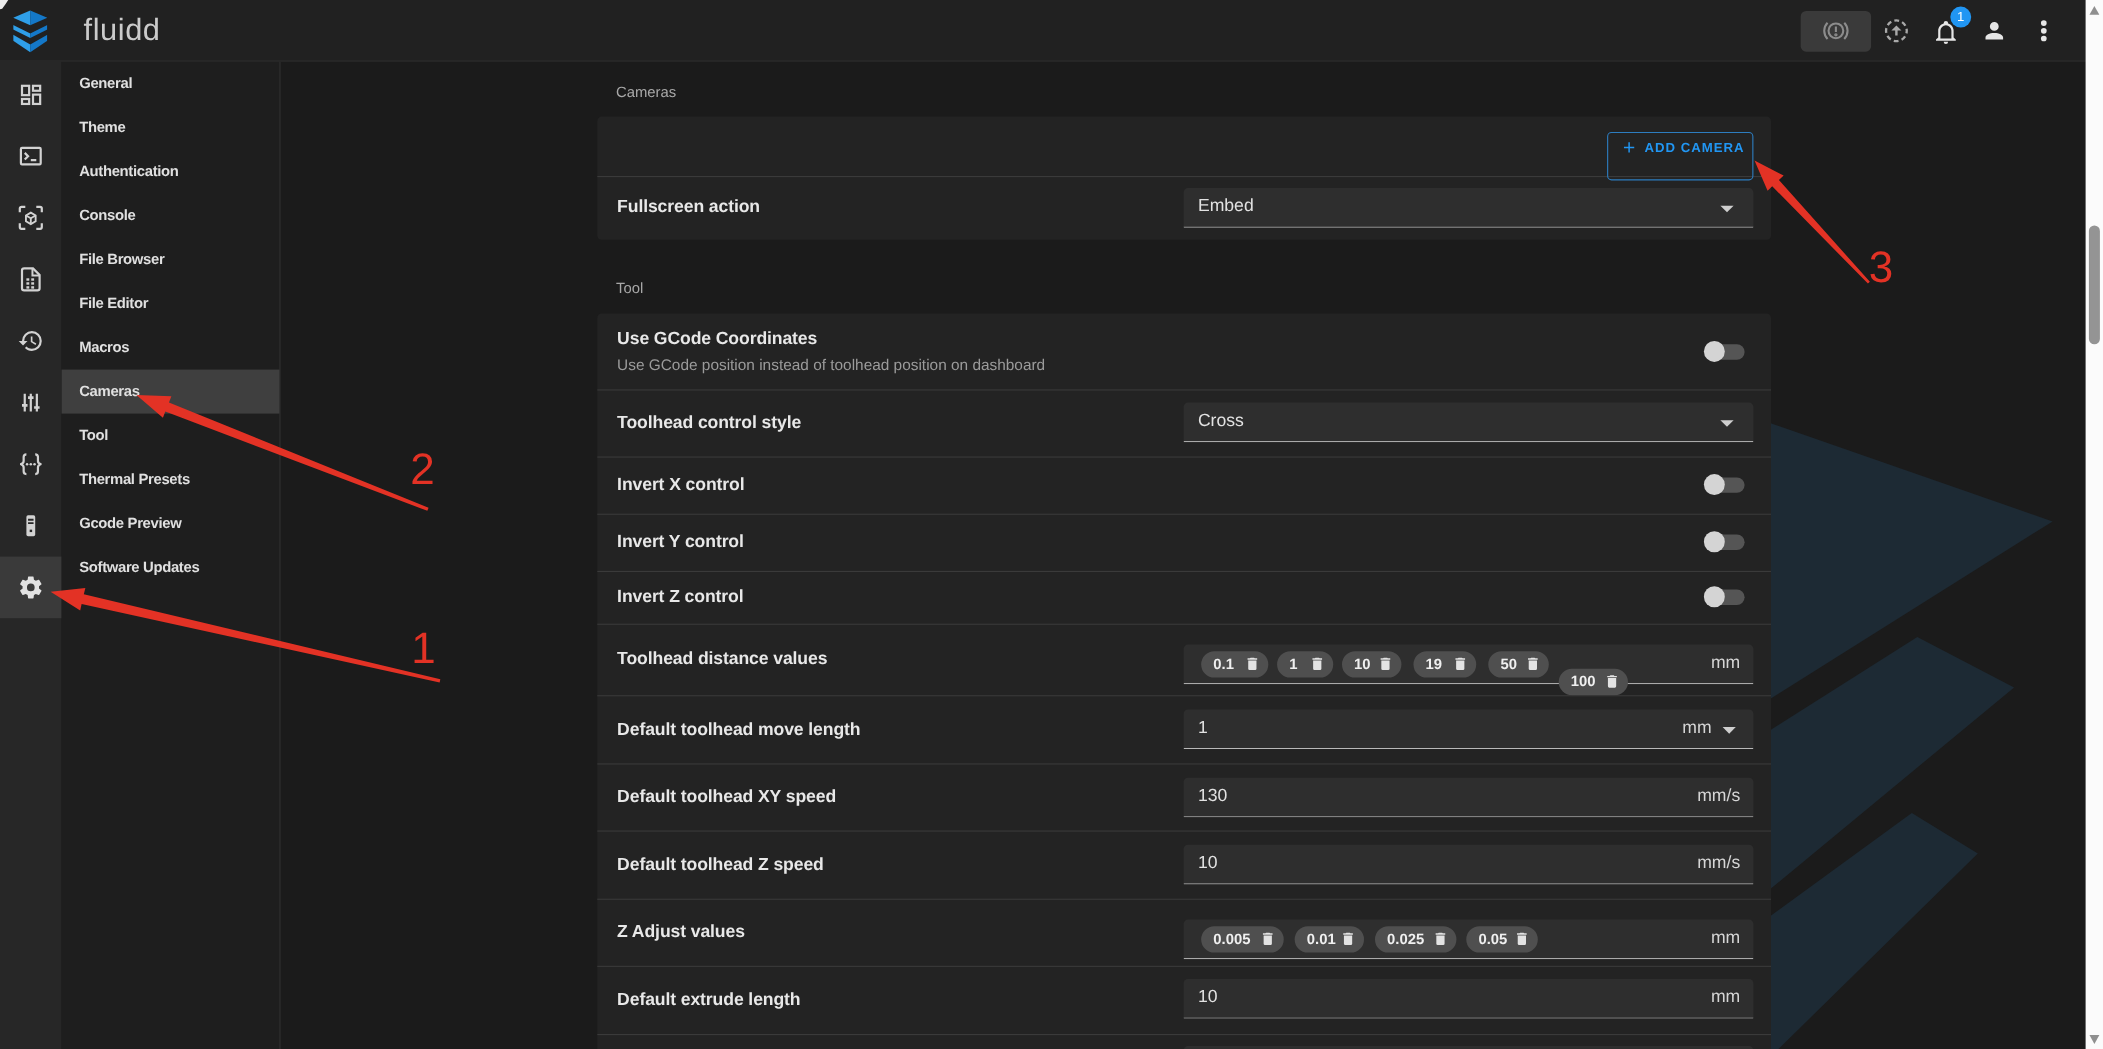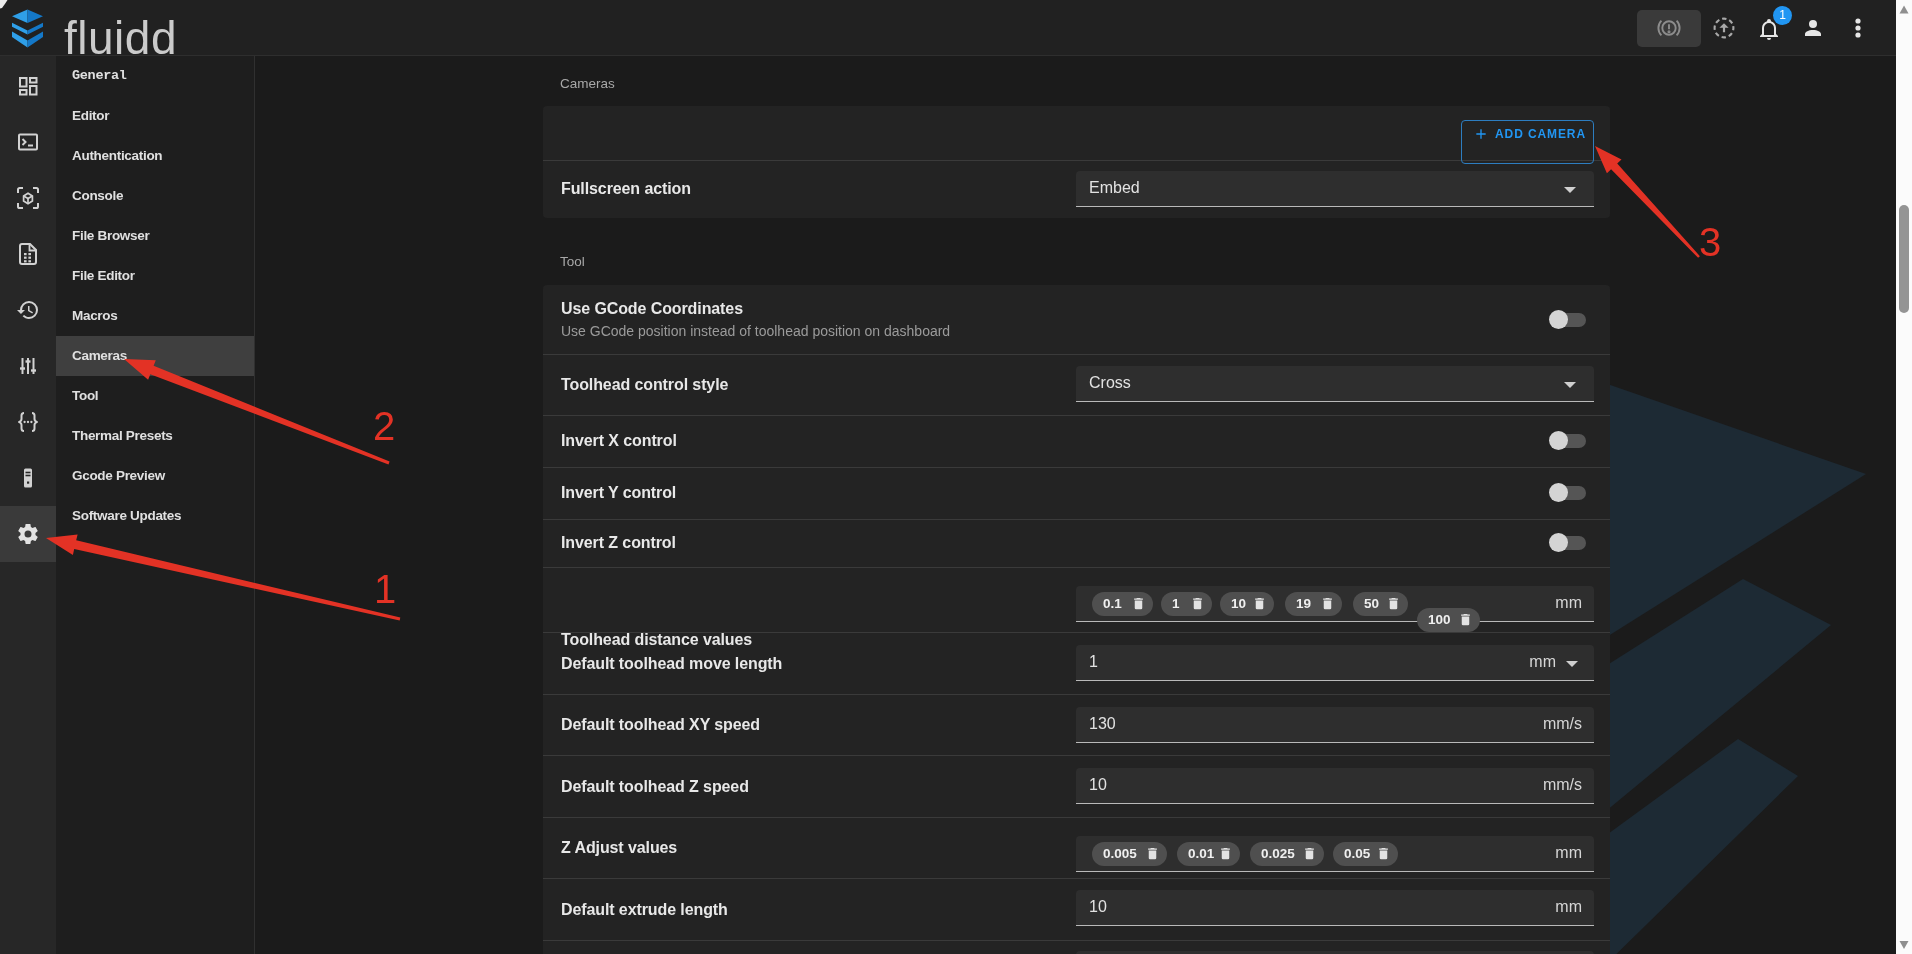--- a/index.html
+++ b/index.html
@@ -2,21 +2,21 @@
 <html><head>
 <meta charset="utf-8">
 <style>
   * { margin:0; padding:0; box-sizing:border-box; }
   html,body { width:1912px; height:954px; overflow:hidden; background:#1b1b1b;
     font-family:"Liberation Sans", sans-serif; }
   .abs { position:absolute; }
   #page { position:relative; width:1912px; height:954px; overflow:hidden; }
   
   #appbar { left:0; top:0; width:1912px; height:56px; background:#212121; border-bottom:1px solid #2e2e2e; z-index:30; }
-  #brand { left:64px; top:11px; font-size:46px; color:#cbcbcb; letter-spacing:0.5px; }
+  #brand { left:76px; top:11px; font-size:28px; color:#cbcbcb; letter-spacing:0.5px; }
   .topbtn { background:#3a3a3a; border-radius:5px; }
   
   #rail { left:0; top:56px; width:56px; height:898px; background:#272727; z-index:25; }
   .railActive { left:0; top:450px; width:56px; height:56px; background:#3a3a3a; }
   
   #nav { left:56px; top:56px; width:199px; height:898px; background:#1e1e1e; border-right:1px solid #303030; z-index:25; }
   .navitem { left:0; width:198px; height:40px; line-height:40px; padding-left:16px;
     font-size:13.5px; font-weight:bold; color:#e0e0e0; letter-spacing:-0.3px; }
   .navsel { background:#3f3f3f; }
   
@@ -172,22 +172,22 @@
           <line x1="9.5" y1="9.5" x2="14.5" y2="9.5"></line>
       </g>
       <rect x="11" y="15.5" width="2.2" height="2.2" fill="#272727"></rect>
     </svg>
 
     <svg class="abs" style="left:16px;top:466px;" width="24" height="24" viewBox="0 0 24 24">
       <path d="M12,15.5A3.5,3.5 0 0,1 8.5,12A3.5,3.5 0 0,1 12,8.5A3.5,3.5 0 0,1 15.5,12A3.5,3.5 0 0,1 12,15.5M19.43,12.97C19.47,12.65 19.5,12.33 19.5,12C19.5,11.67 19.47,11.34 19.43,11L21.54,9.37C21.73,9.22 21.78,8.95 21.66,8.73L19.66,5.27C19.54,5.05 19.27,4.96 19.05,5.05L16.56,6.05C16.04,5.66 15.5,5.32 14.87,5.07L14.5,2.42C14.46,2.18 14.25,2 14,2H10C9.75,2 9.54,2.18 9.5,2.42L9.13,5.07C8.5,5.32 7.96,5.66 7.44,6.05L4.95,5.05C4.73,4.96 4.46,5.05 4.34,5.27L2.34,8.73C2.21,8.95 2.27,9.22 2.46,9.37L4.57,11C4.53,11.34 4.5,11.67 4.5,12C4.5,12.33 4.53,12.65 4.57,12.97L2.46,14.63C2.27,14.78 2.21,15.05 2.34,15.27L4.34,18.73C4.46,18.95 4.73,19.03 4.95,18.95L7.44,17.94C7.96,18.34 8.5,18.68 9.13,18.93L9.5,21.58C9.54,21.82 9.75,22 10,22H14C14.25,22 14.46,21.82 14.5,21.58L14.87,18.93C15.5,18.67 16.04,18.34 16.56,17.94L19.05,18.95C19.27,19.03 19.54,18.95 19.66,18.73L21.66,15.27C21.78,15.05 21.73,14.78 21.54,14.63L19.43,12.97Z" fill="#e2e2e2"></path>
     </svg>
   </div>
   <div id="nav" class="abs">
-    <div class="navitem abs" style="top:0;font-family:Liberation Mono, monospace;">General</div>
-    <div class="navitem abs" style="top:40px;">Editor</div>
+    <div class="navitem abs" style="top:0;">General</div>
+    <div class="navitem abs" style="top:40px;">Theme</div>
     <div class="navitem abs" style="top:80px;">Authentication</div>
     <div class="navitem abs" style="top:120px;">Console</div>
     <div class="navitem abs" style="top:200px;">File Editor</div>
     <div class="navitem abs" style="top:160px;">File Browser</div>
     <div class="navitem abs" style="top:240px;">Macros</div>
     <div class="navitem navsel abs" style="top:280px;">Cameras</div>
     <div class="navitem abs" style="top:320px;">Tool</div>
     <div class="navitem abs" style="top:360px;">Thermal Presets</div>
     <div class="navitem abs" style="top:400px;">Gcode Preview</div>
     <div class="navitem abs" style="top:440px;">Software Updates</div>
@@ -238,21 +238,21 @@
         <div class="track"></div>
         <div class="knob"></div>
       </div>
     <div class="divider" style="top:234px;"></div>
     <div class="rowlabel" style="top:249px;">Invert Z control</div>
     <div class="switch" style="left:1006px;top:248px;">
         <div class="track"></div>
         <div class="knob"></div>
       </div>
     <div class="divider" style="top:282px;"></div>
-    <div class="rowlabel" style="top:306px;margin-top:40px;">Toolhead distance values</div>
+    <div class="rowlabel" style="top:306px;">Toolhead distance values</div>
     <div class="input" style="top:301px;" id="chips1">
         <span class="isuf">mm</span>
       <div class="chip" style="left:16px;top:6px;width:61px;">
           <span class="t">0.1</span>
           <svg width="15" height="15" viewBox="0 0 24 24">
             <path d="M19,4H15.5L14.5,3H9.5L8.5,4H5V6H19V4M6,19A2,2 0 0,0 8,21H16A2,2 0 0,0 18,19V7H6V19Z" fill="#e3e3e3"></path>
           </svg>
         </div>
       <div class="chip" style="left:85px;top:6px;width:51px;">
           <span class="t">1</span>

